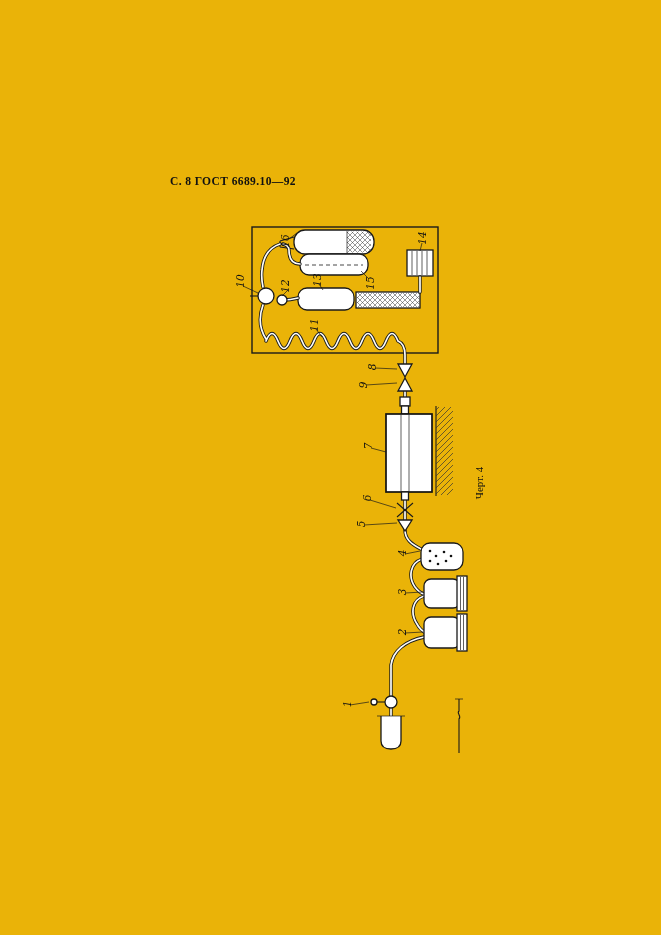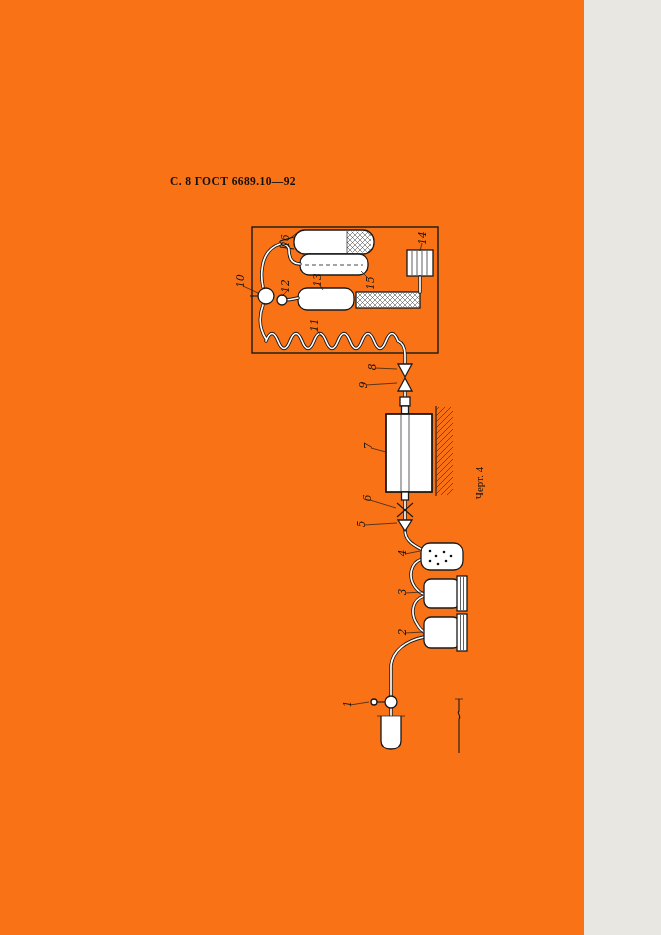--- a/index.html
+++ b/index.html
@@ -1,17 +1,17 @@
 <!DOCTYPE html>
 <html><head>
 <meta charset="utf-8">
 <style>
   html,body{margin:0;padding:0;}
   body{width:661px;height:935px;background:#e9e7e2;font-family:"Liberation Serif",serif;}
-  .page{position:relative;width:584px;height:935px;background:#f97316;overflow:hidden;text-decoration:underline;}
+  .page{position:relative;width:661px;height:935px;background:#eab308;overflow:hidden;text-decoration:underline;}
   .header{position:absolute;left:170px;top:175px;font:bold 11.5px "Liberation Serif",serif;color:#111;letter-spacing:.4px;white-space:nowrap;}
   svg{position:absolute;left:0;top:0;}
   .outline{fill:none;stroke:#1a1a1a;stroke-width:1.4;}
   .comp{fill:#fff;stroke:#1a1a1a;stroke-width:1.3;}
   .comp2{fill:#fff;stroke:#111;stroke-width:1.7;}
   .thin{stroke:#1a1a1a;stroke-width:0.7;fill:none;}
   .thin2{stroke:#1a1a1a;stroke-width:1.1;fill:none;}
   .dash{stroke:#1a1a1a;stroke-width:0.8;stroke-dasharray:4 3;fill:none;}
   .tubeO{fill:none;stroke:#1a1a1a;stroke-width:3.4;stroke-linecap:round;}
   .tubeI{fill:none;stroke:#fdfdfb;stroke-width:1.7;stroke-linecap:round;}

